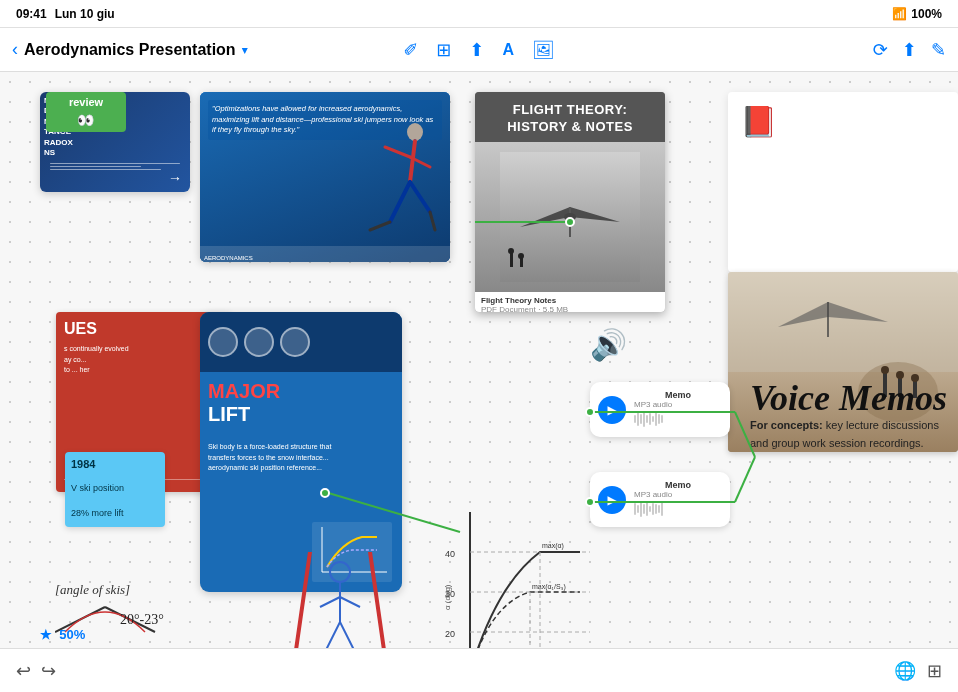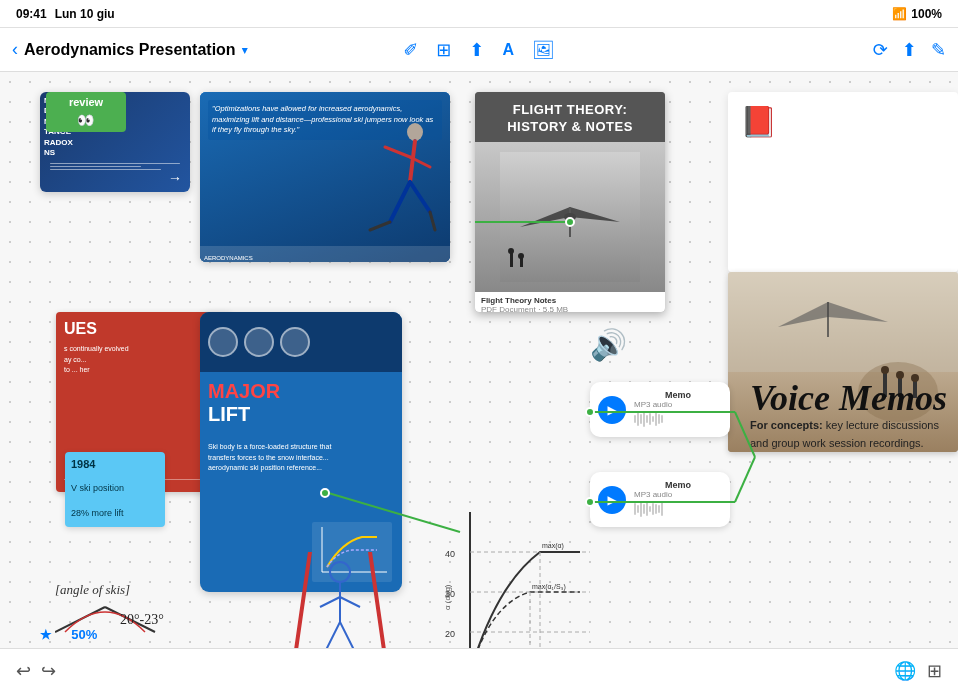--- a/index.html
+++ b/index.html
@@ -666,21 +666,21 @@
     <svg width="120" height="40" viewBox="0 0 120 40" style="display:block;margin-top:4px;">
       <line x1="0" y1="30" x2="50" y2="5" stroke="#333" stroke-width="2"></line>
       <line x1="50" y1="5" x2="100" y2="30" stroke="#333" stroke-width="2"></line>
 
       <path d="M10,30 Q50,-10 90,30" fill="none" stroke="#cc3333" stroke-width="1.5"></path>
     </svg>
   </div>
 
   <div class="zoom-indicator">
     <span>★</span>
-    <span style="margin-left:16px;">50%</span>
+    <span style="margin-left:4px;">50%</span>
   </div>
 
   <div class="angle-degrees">
     <span>20°-23°</span>
   </div>
 
   <div class="ski-poles-area">
     <svg width="160" height="140" viewBox="0 0 160 140">
 
       <line x1="50" y1="0" x2="30" y2="140" stroke="#cc3333" stroke-width="4" stroke-linecap="round"></line>

